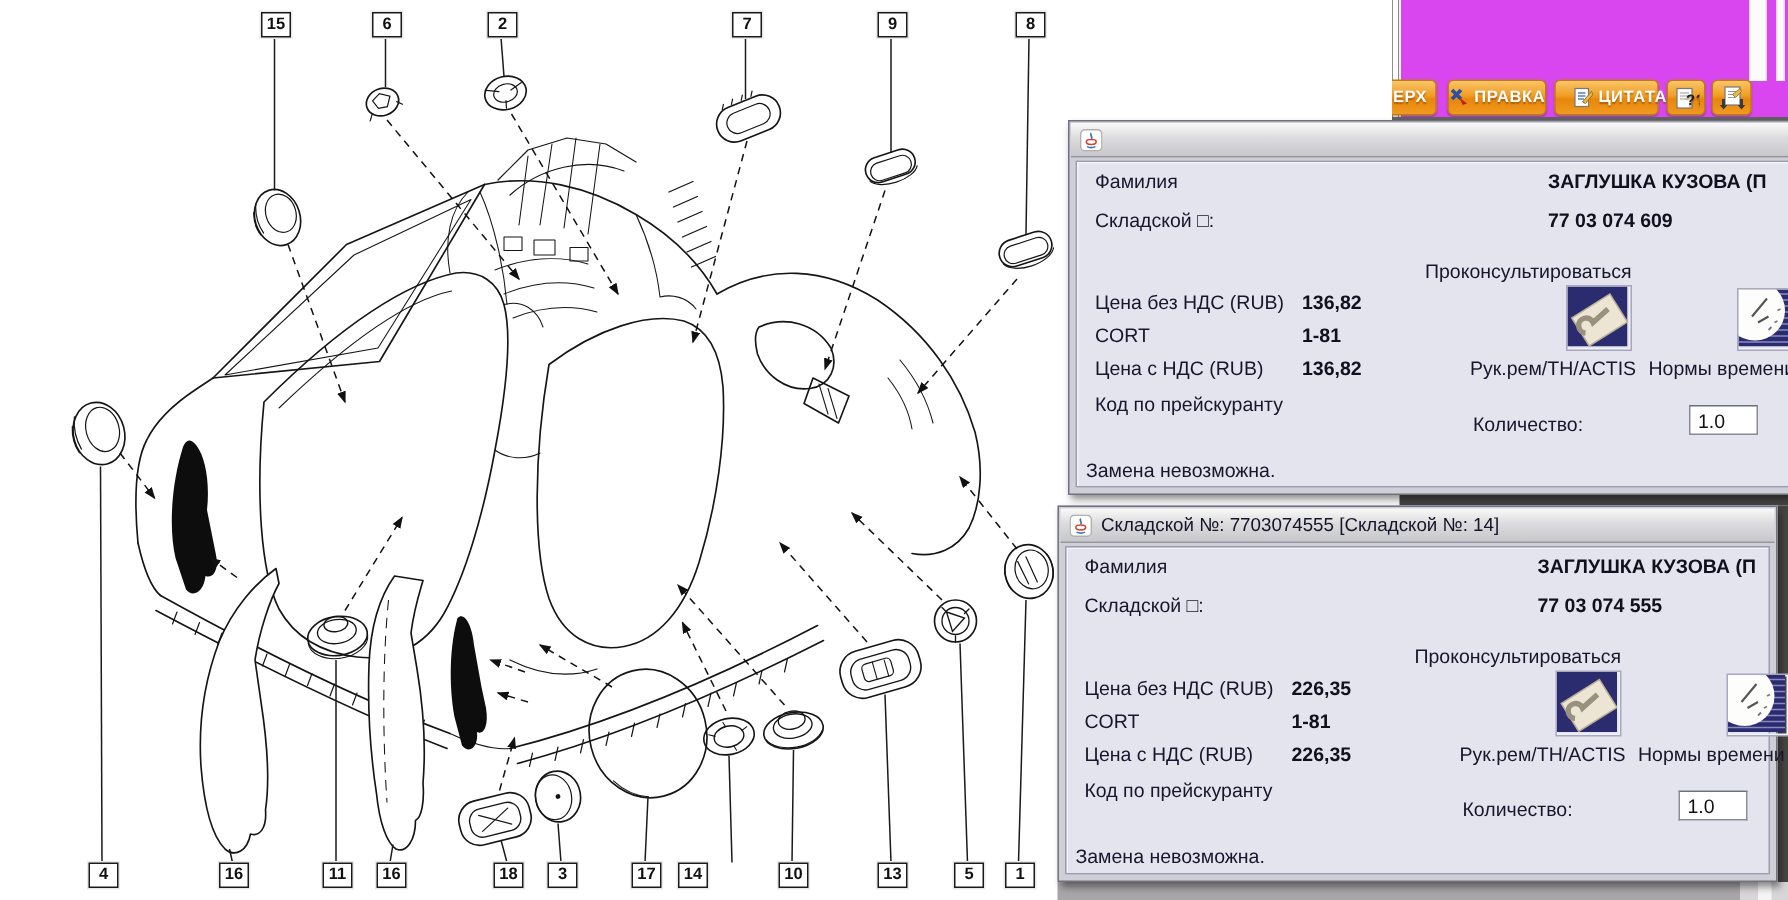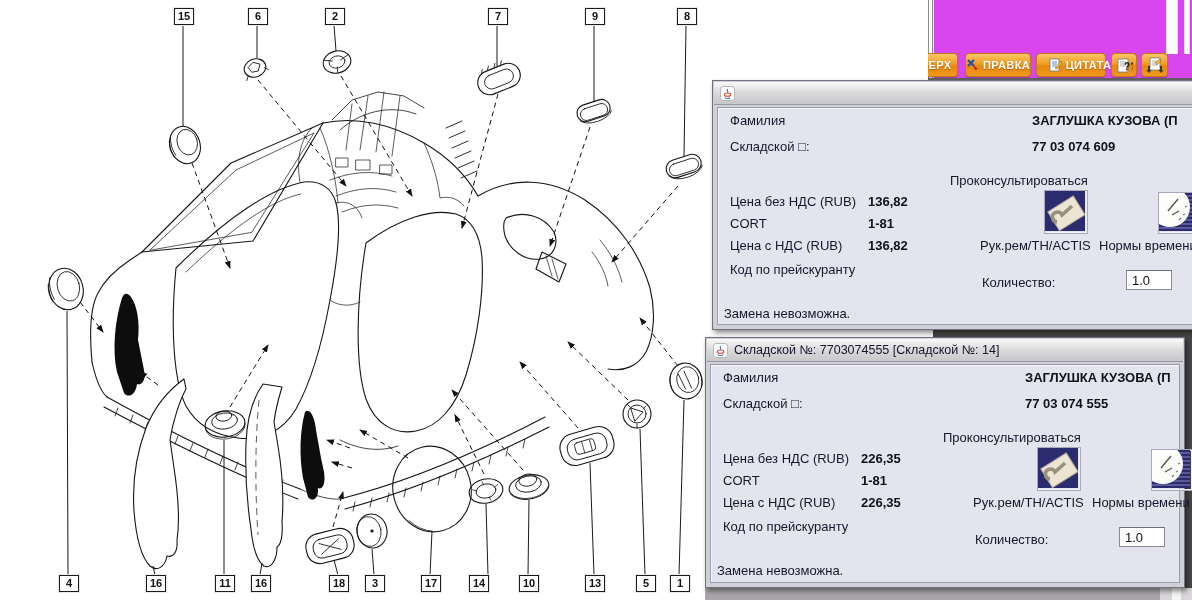--- a/index.html
+++ b/index.html
@@ -237,21 +237,21 @@
       <div class="callout" style="left: 488px; top: 8px;">7</div>
       <div class="callout" style="left: 585px; top: 8px;">9</div>
       <div class="callout" style="left: 677px; top: 8px;">8</div>
       <div class="callout" style="left: 59px; top: 575px;">4</div>
       <div class="callout" style="left: 146px; top: 575px;">16</div>
       <div class="callout" style="left: 215px; top: 575px;">11</div>
       <div class="callout" style="left: 251px; top: 575px;">16</div>
       <div class="callout" style="left: 329px; top: 575px;">18</div>
       <div class="callout" style="left: 365px; top: 575px;">3</div>
       <div class="callout" style="left: 421px; top: 575px;">17</div>
-      <div class="callout" style="left: 469px; top: 575px;">14</div>
+      <div class="callout" style="left: 452px; top: 575px;">14</div>
       <div class="callout" style="left: 519px; top: 575px;">10</div>
       <div class="callout" style="left: 585px; top: 575px;">13</div>
       <div class="callout" style="left: 636px; top: 575px;">5</div>
       <div class="callout" style="left: 670px; top: 575px;">1</div>
     </div>
 </div>
 
 <div id="top-panel">
   <div class="edge"></div>
   <div class="vstripe" style="left:238px;width:10px;"></div>

